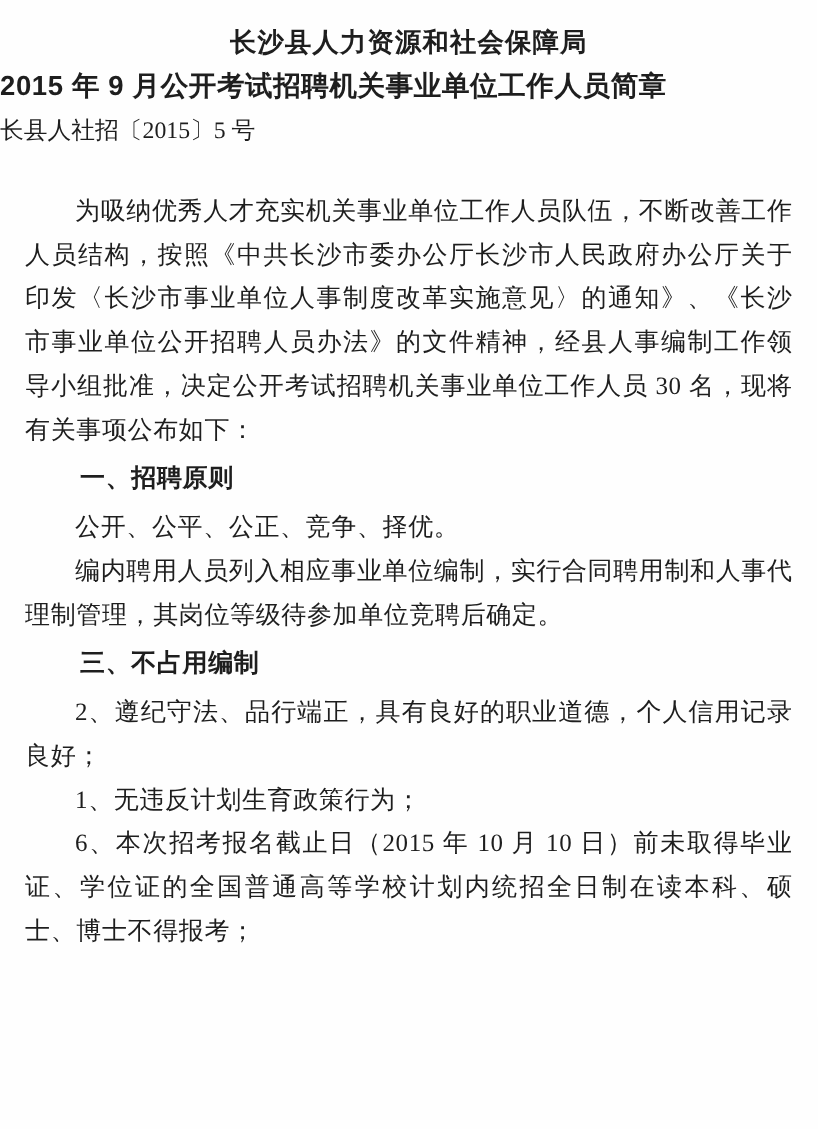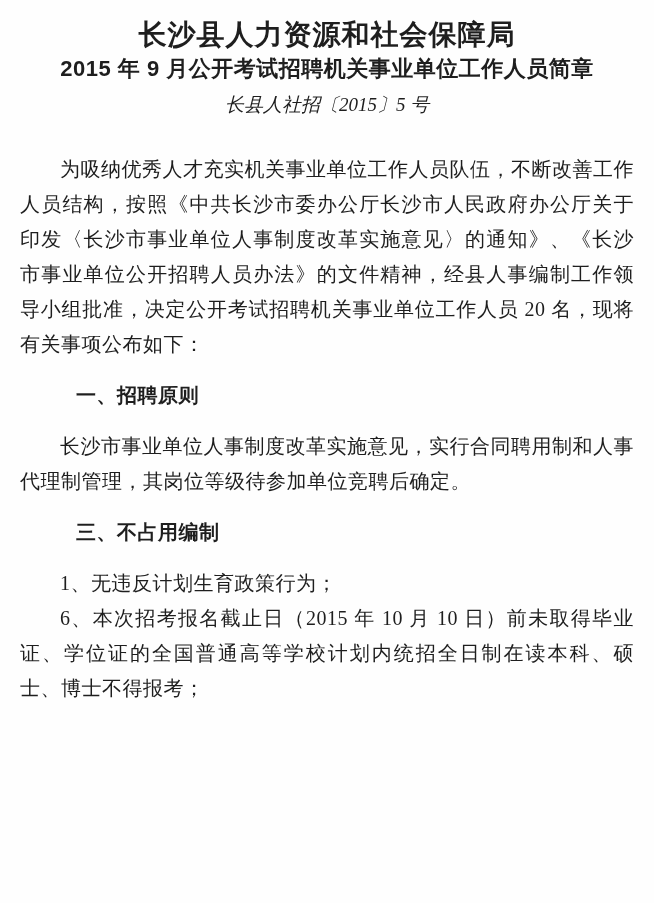--- a/index.html
+++ b/index.html
@@ -15,70 +15,71 @@
     background: #fefefe;
     color: #1e1e1e;
     overflow: hidden;
     font-family: "Liberation Serif", "DejaVu Serif", serif;
   }
   .doc-title-1 {
     padding-top: 21px;
     text-align: center;
     font-family: "Liberation Sans", "DejaVu Sans", sans-serif;
     font-weight: 700;
-    font-size: 28px;
+    font-size: 21px;
     line-height: 27px;
     letter-spacing: 1px;
   }
   .doc-title-2 {
     margin-top: 4px;
-    text-align: center;
+    text-align: left;
     font-family: "Liberation Sans", "DejaVu Sans", sans-serif;
     font-weight: 700;
     font-size: 22px;
     line-height: 34px;
     letter-spacing: 0.5px;
   }
   .doc-number {
     margin-top: 2px;
-    text-align: center;
+    text-align: left;
     font-size: 19px;
     line-height: 34px;
-    font-style: italic;
   }
   .doc-body {
     margin-top: 30px;
     padding: 0 20px;
     font-size: 20px;
     line-height: 35px;
     text-align: justify;
   }
   .para {
     text-indent: 2em;
     margin: 0;
     letter-spacing: 0.5px;
   }
   .heading {
     text-indent: 2em;
-    margin: 16px;
+    margin: 4px;
     font-family: "Liberation Sans", "DejaVu Sans", sans-serif;
     font-weight: 700;
     letter-spacing: 0.5px;
   }
 </style>
 </head>
 <body>
 
 <div class="page">
   <div class="doc-title-1">长沙县人力资源和社会保障局</div>
   <div class="doc-title-2">2015 年 9 月公开考试招聘机关事业单位工作人员简章</div>
   <div class="doc-number">长县人社招〔2015〕5 号</div>
 
   <div class="doc-body">
-    <p class="para">为吸纳优秀人才充实机关事业单位工作人员队伍，不断改善工作人员结构，按照《中共长沙市委办公厅长沙市人民政府办公厅关于印发〈长沙市事业单位人事制度改革实施意见〉的通知》、《长沙市事业单位公开招聘人员办法》的文件精神，经县人事编制工作领导小组批准，决定公开考试招聘机关事业单位工作人员 20 名，现将有关事项公布如下：</p>
+    <p class="para">为吸纳优秀人才充实机关事业单位工作人员队伍，不断改善工作人员结构，按照《中共长沙市委办公厅长沙市人民政府办公厅关于印发〈长沙市事业单位人事制度改革实施意见〉的通知》、《长沙市事业单位公开招聘人员办法》的文件精神，经县人事编制工作领导小组批准，决定公开考试招聘机关事业单位工作人员 30 名，现将有关事项公布如下：</p>
     <p class="heading">一、招聘原则</p>
-    <p class="para">长沙市事业单位人事制度改革实施意见，实行合同聘用制和人事代理制管理，其岗位等级待参加单位竞聘后确定。</p>
+    <p class="para">公开、公平、公正、竞争、择优。</p>
+    <p class="para">编内聘用人员列入相应事业单位编制，实行合同聘用制和人事代理制管理，其岗位等级待参加单位竞聘后确定。</p>
     <p class="heading">三、不占用编制</p>
+    <p class="para">2、遵纪守法、品行端正，具有良好的职业道德，个人信用记录良好；</p>
     <p class="para">1、无违反计划生育政策行为；</p>
     <p class="para">6、本次招考报名截止日（2015 年 10 月 10 日）前未取得毕业证、学位证的全国普通高等学校计划内统招全日制在读本科、硕士、博士不得报考；</p>
 
   </div>
 </div>
 
 </body></html>

